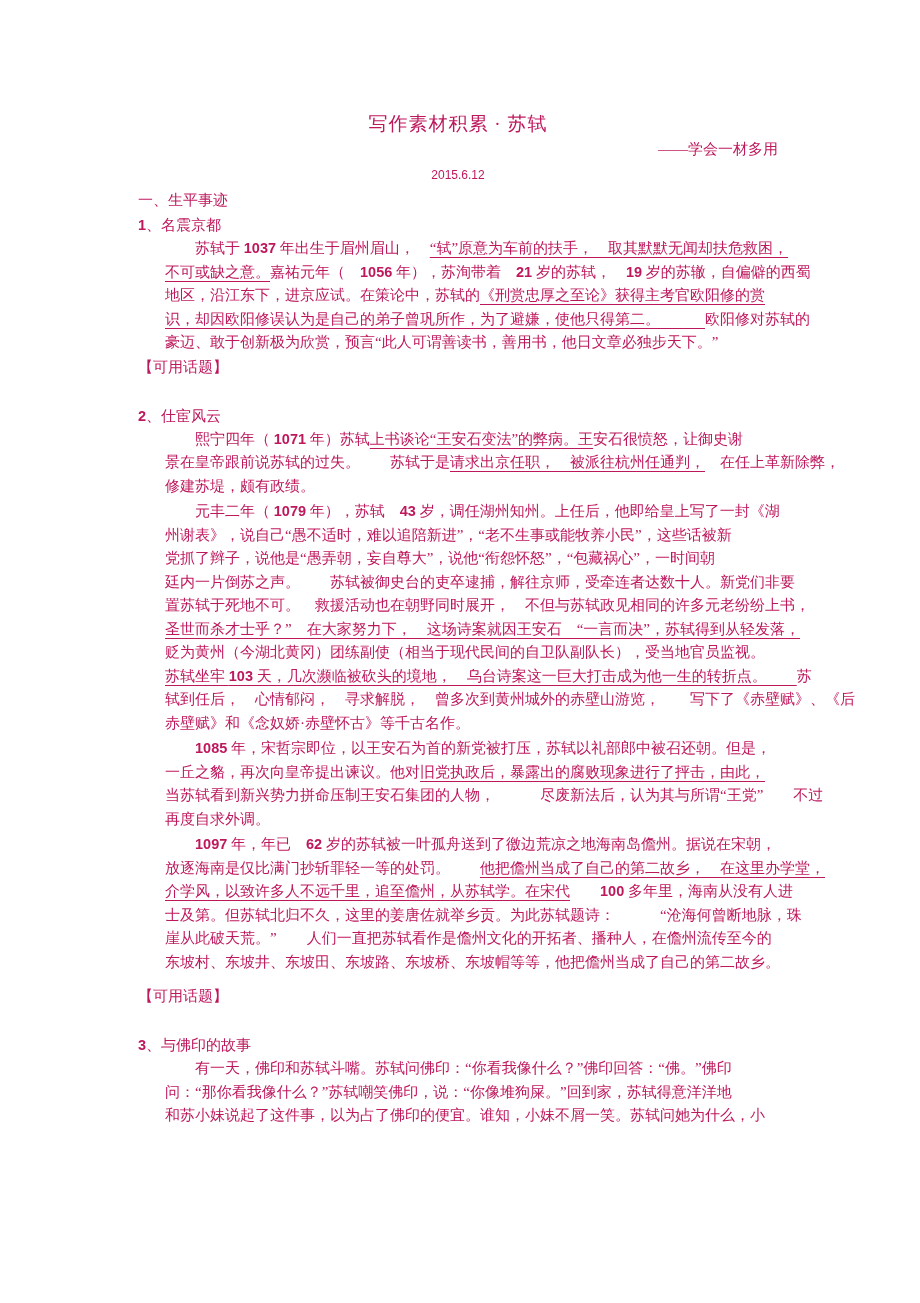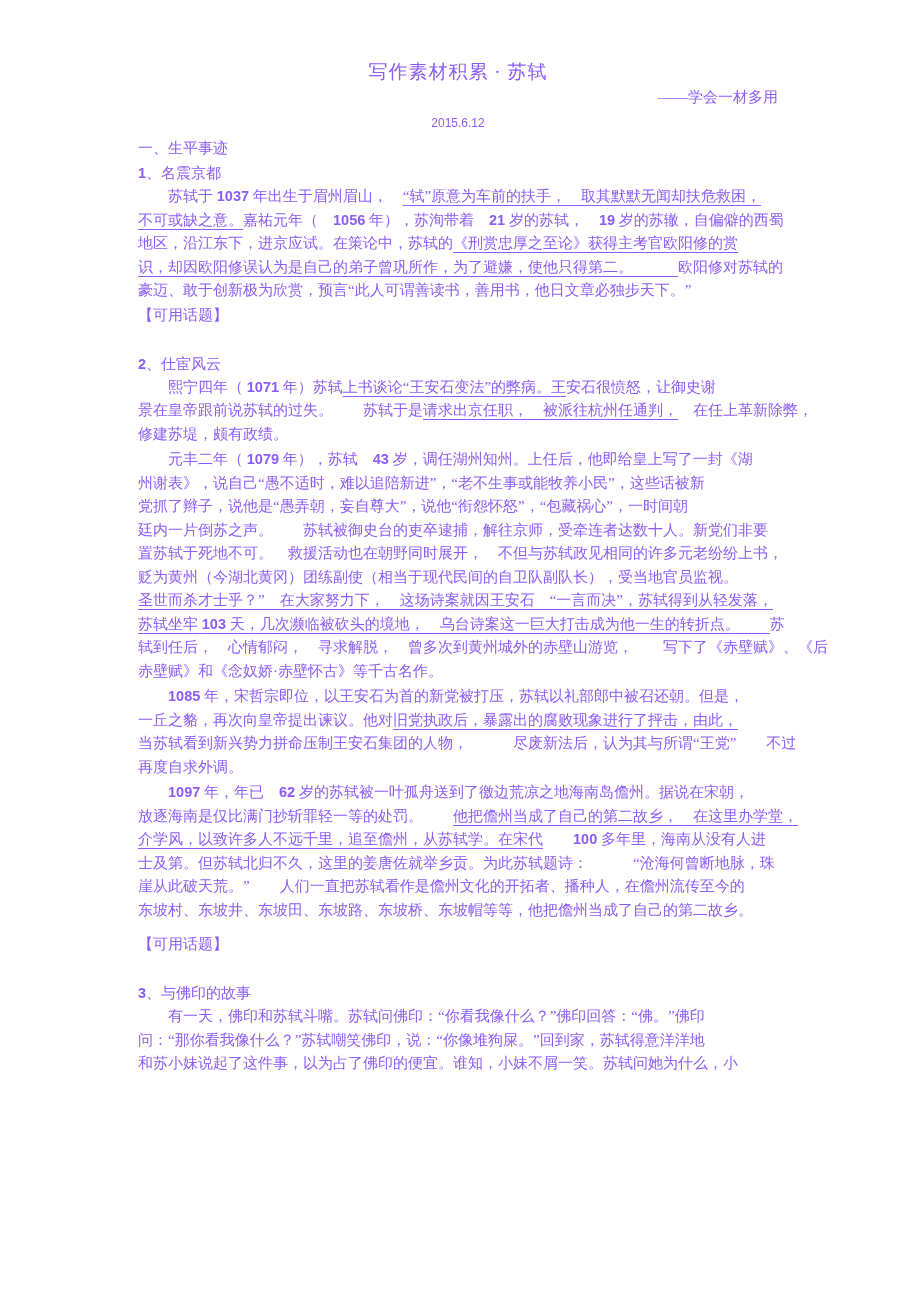--- a/index.html
+++ b/index.html
@@ -2,33 +2,33 @@
 <html><head>
 <meta charset="utf-8">
 <style>
   html,body{margin:0;padding:0;background:#ffffff;}
   .page{
     position:relative;
     width:920px;height:1303px;
     background:#ffffff;
     overflow:hidden;
     box-sizing:border-box;
-    padding:58px 142px 0 138px;
-    color:#8b5cf6;
+    padding:110px 142px 0 138px;
+    color:#be185d;
     font-family:"Liberation Serif","DejaVu Serif",serif;
     font-size:15px;
   }
   .doc-title{text-align:center;font-size:19px;line-height:27px;letter-spacing:1px;}
   .doc-subtitle{text-align:right;font-size:15px;line-height:25px;}
   .doc-date{text-align:center;line-height:26px;font-family:"Liberation Sans","DejaVu Sans",sans-serif;font-weight:normal;font-size:12px;}
   .outline-heading{line-height:25px;}
   .section-heading{line-height:24px;}
   .section + .section{margin-top:25px;}
   .paragraph + .paragraph{margin-top:2px;}
-  .line{line-height:23.5px;white-space:pre;}
+  .line{line-height:23.5px;white-space:pre;margin-left:27px;}
   .indent{text-indent:30px;}
   .u{text-decoration:underline;text-underline-offset:4px;text-decoration-thickness:1px;}
   .num{font-family:"Liberation Sans","DejaVu Sans",sans-serif;font-weight:bold;font-size:14.5px;}
   .topic-label{line-height:24px;}
   .section:nth-of-type(2) .topic-label{margin-top:10px;}
 </style>
 </head>
 <body>
 
 <div class="page">
@@ -54,22 +54,22 @@
           <div class="line indent"><span class="seg">熙宁四年（ <span class="num">1071</span> 年）苏轼</span><span class="seg u">上书谈论“王安石变法”的弊病。王</span><span class="seg">安石很愤怒，让御史谢</span></div>
           <div class="line"><span class="seg">景在皇帝跟前说苏轼的过失。　　苏轼于是</span><span class="seg u">请求出京任职，　被派往杭州任通判，</span><span class="seg">　在任上革新除弊，</span></div>
           <div class="line"><span class="seg">修建苏堤，颇有政绩。</span></div>
         </div>
         <div class="paragraph">
           <div class="line indent"><span class="seg">元丰二年（ <span class="num">1079</span> 年），苏轼　<span class="num">43</span> 岁，调任湖州知州。上任后，他即给皇上写了一封《湖</span></div>
           <div class="line"><span class="seg">州谢表》，说自己“愚不适时，难以追陪新进”，“老不生事或能牧养小民”，这些话被新</span></div>
           <div class="line"><span class="seg">党抓了辫子，说他是“愚弄朝，妄自尊大”，说他“衔怨怀怒”，“包藏祸心”，一时间朝</span></div>
           <div class="line"><span class="seg">廷内一片倒苏之声。　　苏轼被御史台的吏卒逮捕，解往京师，受牵连者达数十人。新党们非要</span></div>
           <div class="line"><span class="seg">置苏轼于死地不可。　救援活动也在朝野同时展开，　不但与苏轼政见相同的许多元老纷纷上书，</span></div>
+          <div class="line"><span class="seg u">圣世而杀才士乎？”　在大家努力下，　这场诗案就因王安石　“一言而决”，苏轼得到从轻发落，</span></div>
           <div class="line"><span class="seg">贬为黄州（今湖北黄冈）团练副使（相当于现代民间的自卫队副队长），受当地官员监视。</span></div>
-          <div class="line"><span class="seg u">圣世而杀才士乎？”　在大家努力下，　这场诗案就因王安石　“一言而决”，苏轼得到从轻发落，</span></div>
           <div class="line"><span class="seg u">苏轼坐牢 <span class="num">103</span> 天，几次濒临被砍头的境地，　乌台诗案这一巨大打击成为他一生的转折点。　　</span><span class="seg">苏</span></div>
           <div class="line"><span class="seg">轼到任后，　心情郁闷，　寻求解脱，　曾多次到黄州城外的赤壁山游览，　　写下了《赤壁赋》、《后</span></div>
           <div class="line"><span class="seg">赤壁赋》和《念奴娇·赤壁怀古》等千古名作。</span></div>
         </div>
         <div class="paragraph">
           <div class="line indent"><span class="seg"><span class="num">1085</span> 年，宋哲宗即位，以王安石为首的新党被打压，苏轼以礼部郎中被召还朝。但是，</span></div>
           <div class="line"><span class="seg">一丘之貉，再次向皇帝提出谏议。他对</span><span class="seg u">旧党执政后，暴露出的腐败现象进行了抨击，由此，</span></div>
           <div class="line"><span class="seg">当苏轼看到新兴势力拼命压制王安石集团的人物，　　　尽废新法后，认为其与所谓“王党”　　不过</span></div>
           <div class="line"><span class="seg">再度自求外调。</span></div>
         </div>

